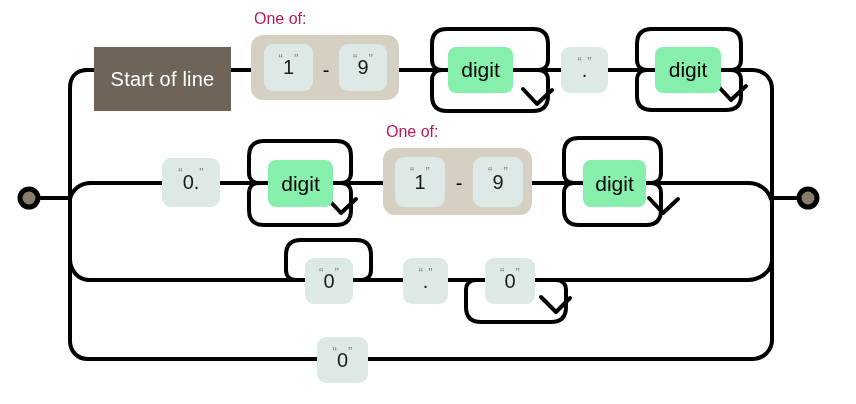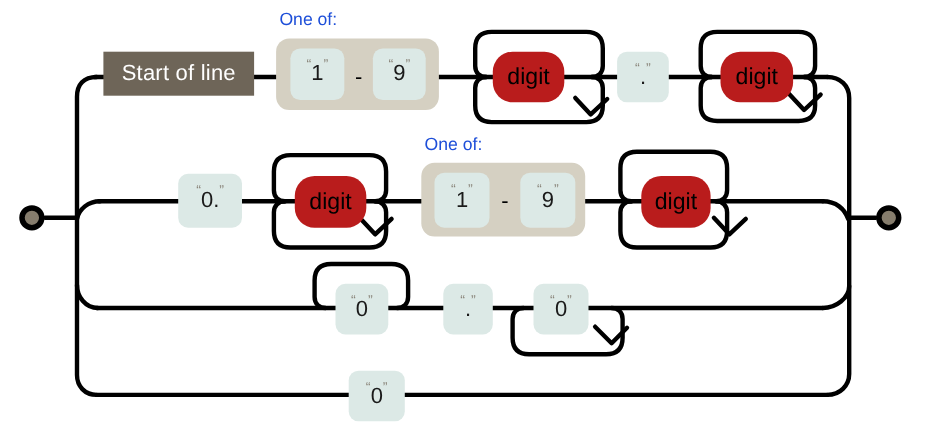--- a/index.html
+++ b/index.html
@@ -15,29 +15,29 @@
   .node { position:absolute; display:flex; align-items:center; justify-content:center; box-sizing:border-box; }
 
   .kw {
     background:#6e6558; color:#ffffff; font-size:20px;
     letter-spacing:0.2px;
   }
   .group {
     background:#d5d0c2; border-radius:12px;
   }
   .group-label {
-    position:absolute; color:#1d4ed8; font-size:16px; white-space:nowrap;
+    position:absolute; color:#be185d; font-size:16px; white-space:nowrap;
   }
   .lit {
     background:#dce9e6; border-radius:9px; color:#000000;
   }
   .lit .ch { font-size:20px; color:#1a1a1a; }
   .lit .q  { font-size:13px; color:#8a857a; align-self:flex-start; margin-top:7px; }
   .cls {
-    background:#b91c1c; border-radius:18px; color:#000000; font-size:21px;
+    background:#86efac; border-radius:8px; color:#000000; font-size:21px;
   }
   .dash { color:#000000; font-size:20px; background:transparent; }
 </style>
 </head>
 <body>
 
 <div id="stage">
 
   <svg id="tracks" width="856" height="404" viewBox="0 0 856 404">
 
@@ -74,21 +74,21 @@
 
     <path d="M 296 280 C 290 280 286 276 286 270 V 255 Q 286 240 301 240 H 356 Q 371 240 371 255 V 270 C 371 276 367 280 361 280"></path>
 
     <path d="M 476 280 C 470 280 466 284 466 290 V 307 Q 466 322 481 322 H 551 Q 566 322 566 307 V 290 C 566 284 562 280 556 280"></path>
     <path d="M 541 297 L 556 312 L 570 298"></path>
 
     <circle cx="29" cy="198" r="9"></circle>
     <circle cx="808" cy="198" r="9"></circle>
   </svg>
 
-  <div class="node kw" style="left:94px; top:47px; width:137px; height:40px;">Start of line</div>
+  <div class="node kw" style="left:94px; top:47px; width:137px; height:64px;">Start of line</div>
 
   <div class="node group" style="left:251px; top:35px; width:148px; height:65px;"></div>
   <div class="group-label" style="left:254px; top:10px;">One of:</div>
   <div class="node lit" style="left:264px; top:44px; width:49px; height:47px;">
     <span class="q">“</span>
     <span class="ch">1</span>
     <span class="q">”</span>
   </div>
   <div class="node dash" style="left:313px; top:47px; width:26px; height:46px;">-</div>
   <div class="node lit" style="left:339px; top:44px; width:48px; height:47px;">

